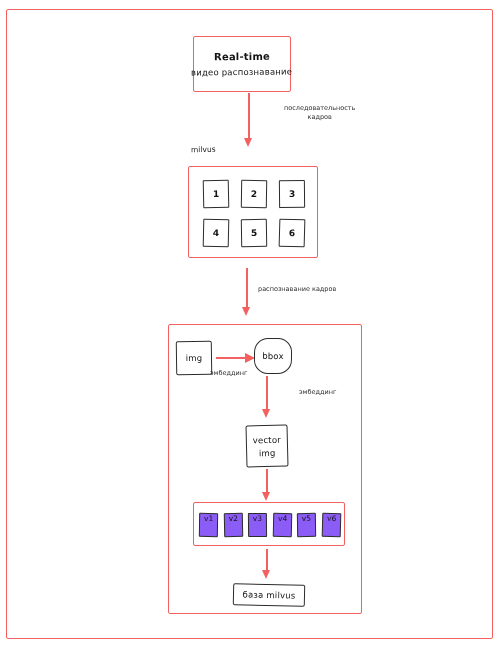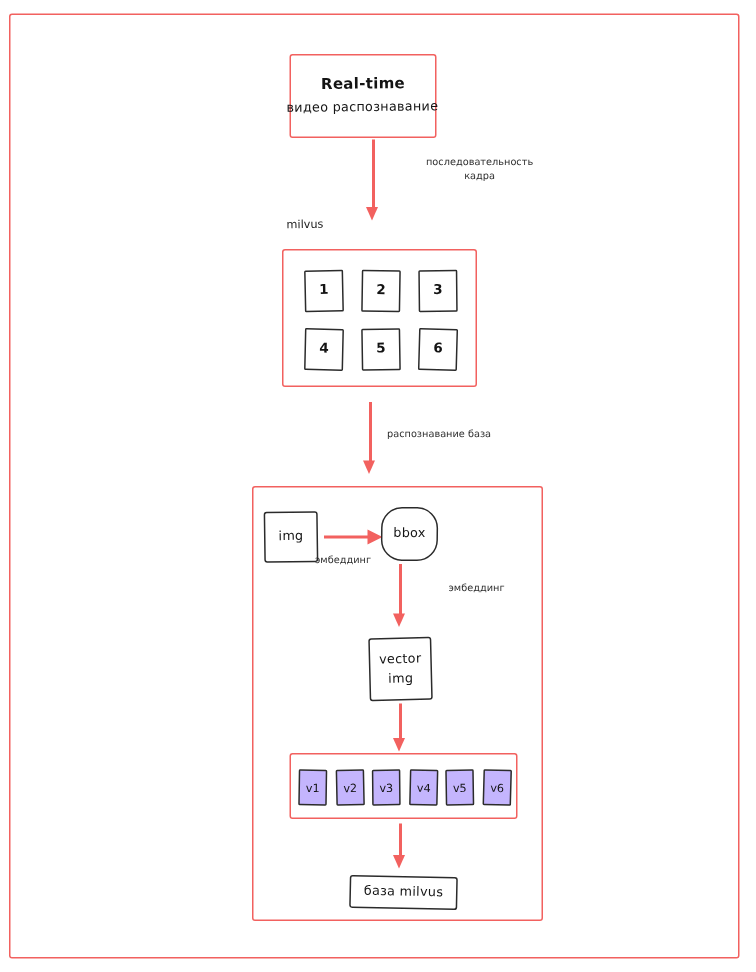--- a/index.html
+++ b/index.html
@@ -162,25 +162,24 @@
     width: 152px;
     height: 44px;
     display: flex;
     align-items: center;
     justify-content: space-evenly;
   }
   .vector-cell-static {
     position: relative;
     box-sizing: border-box;
     border: 1.3px solid #2b2b2b;
-    background: #c4b5fd;
+    background: #8b5cf6;
     width: 19px;
     height: 24px;
     display: flex;
-    align-items: center;
     justify-content: center;
     font-size: 7.5px;
     color: #141414;
     border-radius: 1px;
   }
 
   #db-box {
     left: 233px;
     top: 584px;
     width: 72px;
@@ -231,21 +230,21 @@
   <div class="sketch-box" id="title-box">
     <span class="hand" id="title-line1">Real-time</span>
     <span class="hand" id="title-line2">видео распознавание</span>
   </div>
 
   <div class="arrow-line" style="left:248px; top:93px; height:48px;"></div>
   <div class="arrow-head" style="left:243.5px; top:138px;"></div>
 
   <div class="arrow-label two-line" style="left:262px; top:104px;margin-left:22px;">
     <div>последовательность</div>
-    <div>кадра</div>
+    <div>кадров</div>
   </div>
 
   <div class="side-label" style="left:191px; top:145px;">milvus</div>
 
   <div class="red-box" id="frames-container">
     <div id="frames-grid">
       <div class="frame-cell-static t1">
           <span>1</span>
         </div>
       <div class="frame-cell-static t2">
@@ -262,21 +261,21 @@
         </div>
       <div class="frame-cell-static t6">
           <span>6</span>
         </div>
     </div>
   </div>
 
   <div class="arrow-line" style="left:246px; top:268px; height:42px;"></div>
   <div class="arrow-head" style="left:241.5px; top:307px;"></div>
 
-  <div class="arrow-label" style="left:258px; top:285px;">распознавание база</div>
+  <div class="arrow-label" style="left:258px; top:285px;">распознавание кадров</div>
 
   <div class="red-box" id="process-container"></div>
 
   <div class="sketch-box tilt-a" id="img-box">
     <span class="hand">img</span>
   </div>
 
   <div class="arrow-line-h" style="left:216px; top:357px; width:32px;"></div>
   <div class="arrow-head-r" style="left:245px; top:353px;"></div>
 

